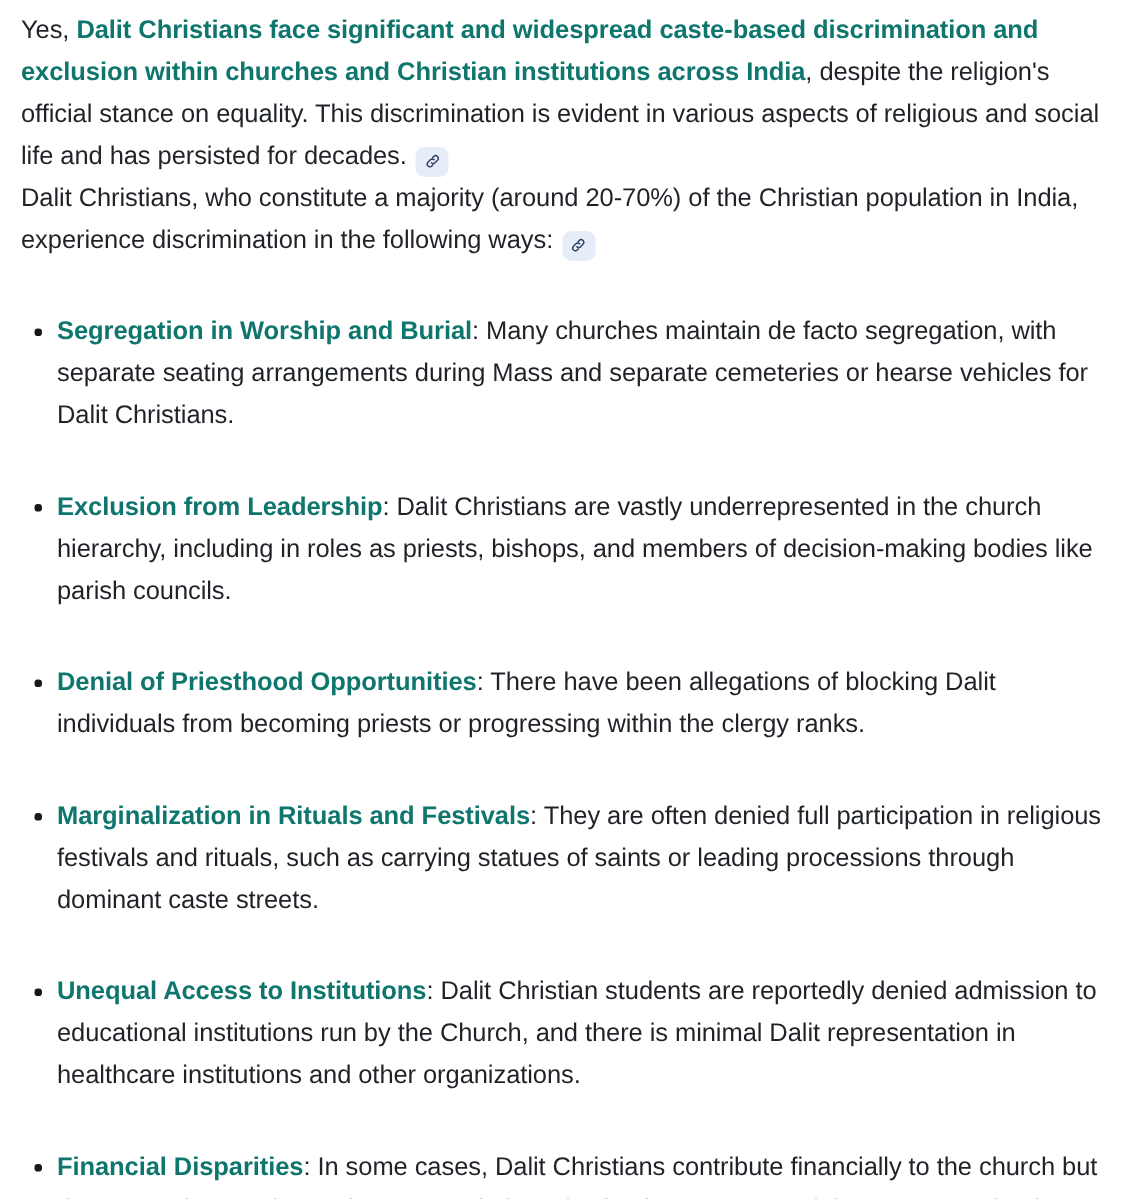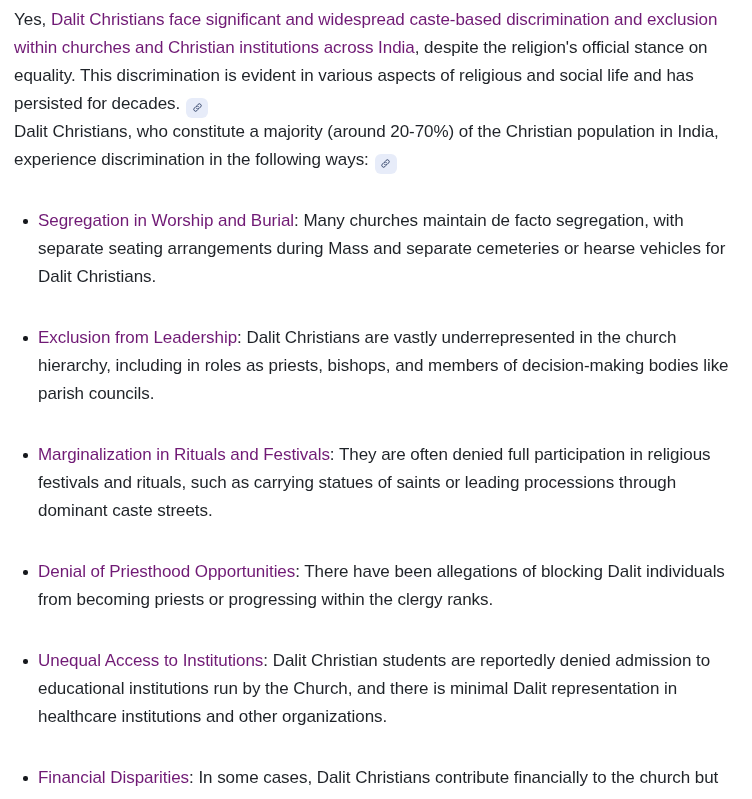--- a/index.html
+++ b/index.html
@@ -28,22 +28,22 @@
     line-height: 28px;
     color: #1f2328;
     letter-spacing: -0.05px;
   }
 
   .intro-para {
     margin-bottom: 0;
   }
 
   strong, .b {
-    font-weight: 400;
-    color: #701a75;
+    font-weight: 700;
+    color: #0f766e;
   }
 
   h2.section-heading {
     font-size: 21px;
     line-height: 28px;
     font-weight: 600;
     color: #14161a;
     margin: 26px 0 12px 0;
     letter-spacing: -0.2px;
   }
@@ -123,25 +123,25 @@
 
     <li>
       <span class="bullet-marker"></span><strong class="b">Segregation in Worship and Burial</strong><span>: </span><span>Many churches maintain de facto segregation, with separate seating arrangements during Mass and separate cemeteries or hearse vehicles for Dalit Christians.</span>
     </li>
 
     <li>
       <span class="bullet-marker"></span><strong class="b">Exclusion from Leadership</strong><span>: </span><span>Dalit Christians are vastly underrepresented in the church hierarchy, including in roles as priests, bishops, and members of decision-making bodies like parish councils.</span>
     </li>
 
     <li>
-      <span class="bullet-marker"></span><strong class="b">Marginalization in Rituals and Festivals</strong><span>: </span><span>They are often denied full participation in religious festivals and rituals, such as carrying statues of saints or leading processions through dominant caste streets.</span>
+      <span class="bullet-marker"></span><strong class="b">Denial of Priesthood Opportunities</strong><span>: </span><span>There have been allegations of blocking Dalit individuals from becoming priests or progressing within the clergy ranks.</span>
     </li>
 
     <li>
-      <span class="bullet-marker"></span><strong class="b">Denial of Priesthood Opportunities</strong><span>: </span><span>There have been allegations of blocking Dalit individuals from becoming priests or progressing within the clergy ranks.</span>
+      <span class="bullet-marker"></span><strong class="b">Marginalization in Rituals and Festivals</strong><span>: </span><span>They are often denied full participation in religious festivals and rituals, such as carrying statues of saints or leading processions through dominant caste streets.</span>
     </li>
 
     <li>
       <span class="bullet-marker"></span><strong class="b">Unequal Access to Institutions</strong><span>: </span><span>Dalit Christian students are reportedly denied admission to educational institutions run by the Church, and there is minimal Dalit representation in healthcare institutions and other organizations.</span>
     </li>
 
     <li>
       <span class="bullet-marker"></span><strong class="b">Financial Disparities</strong><span>: </span><span>In some cases, Dalit Christians contribute financially to the church but do not receive receipts or have a say in how the funds are managed, in contrast to dominant-caste members.</span>
     </li>
 

